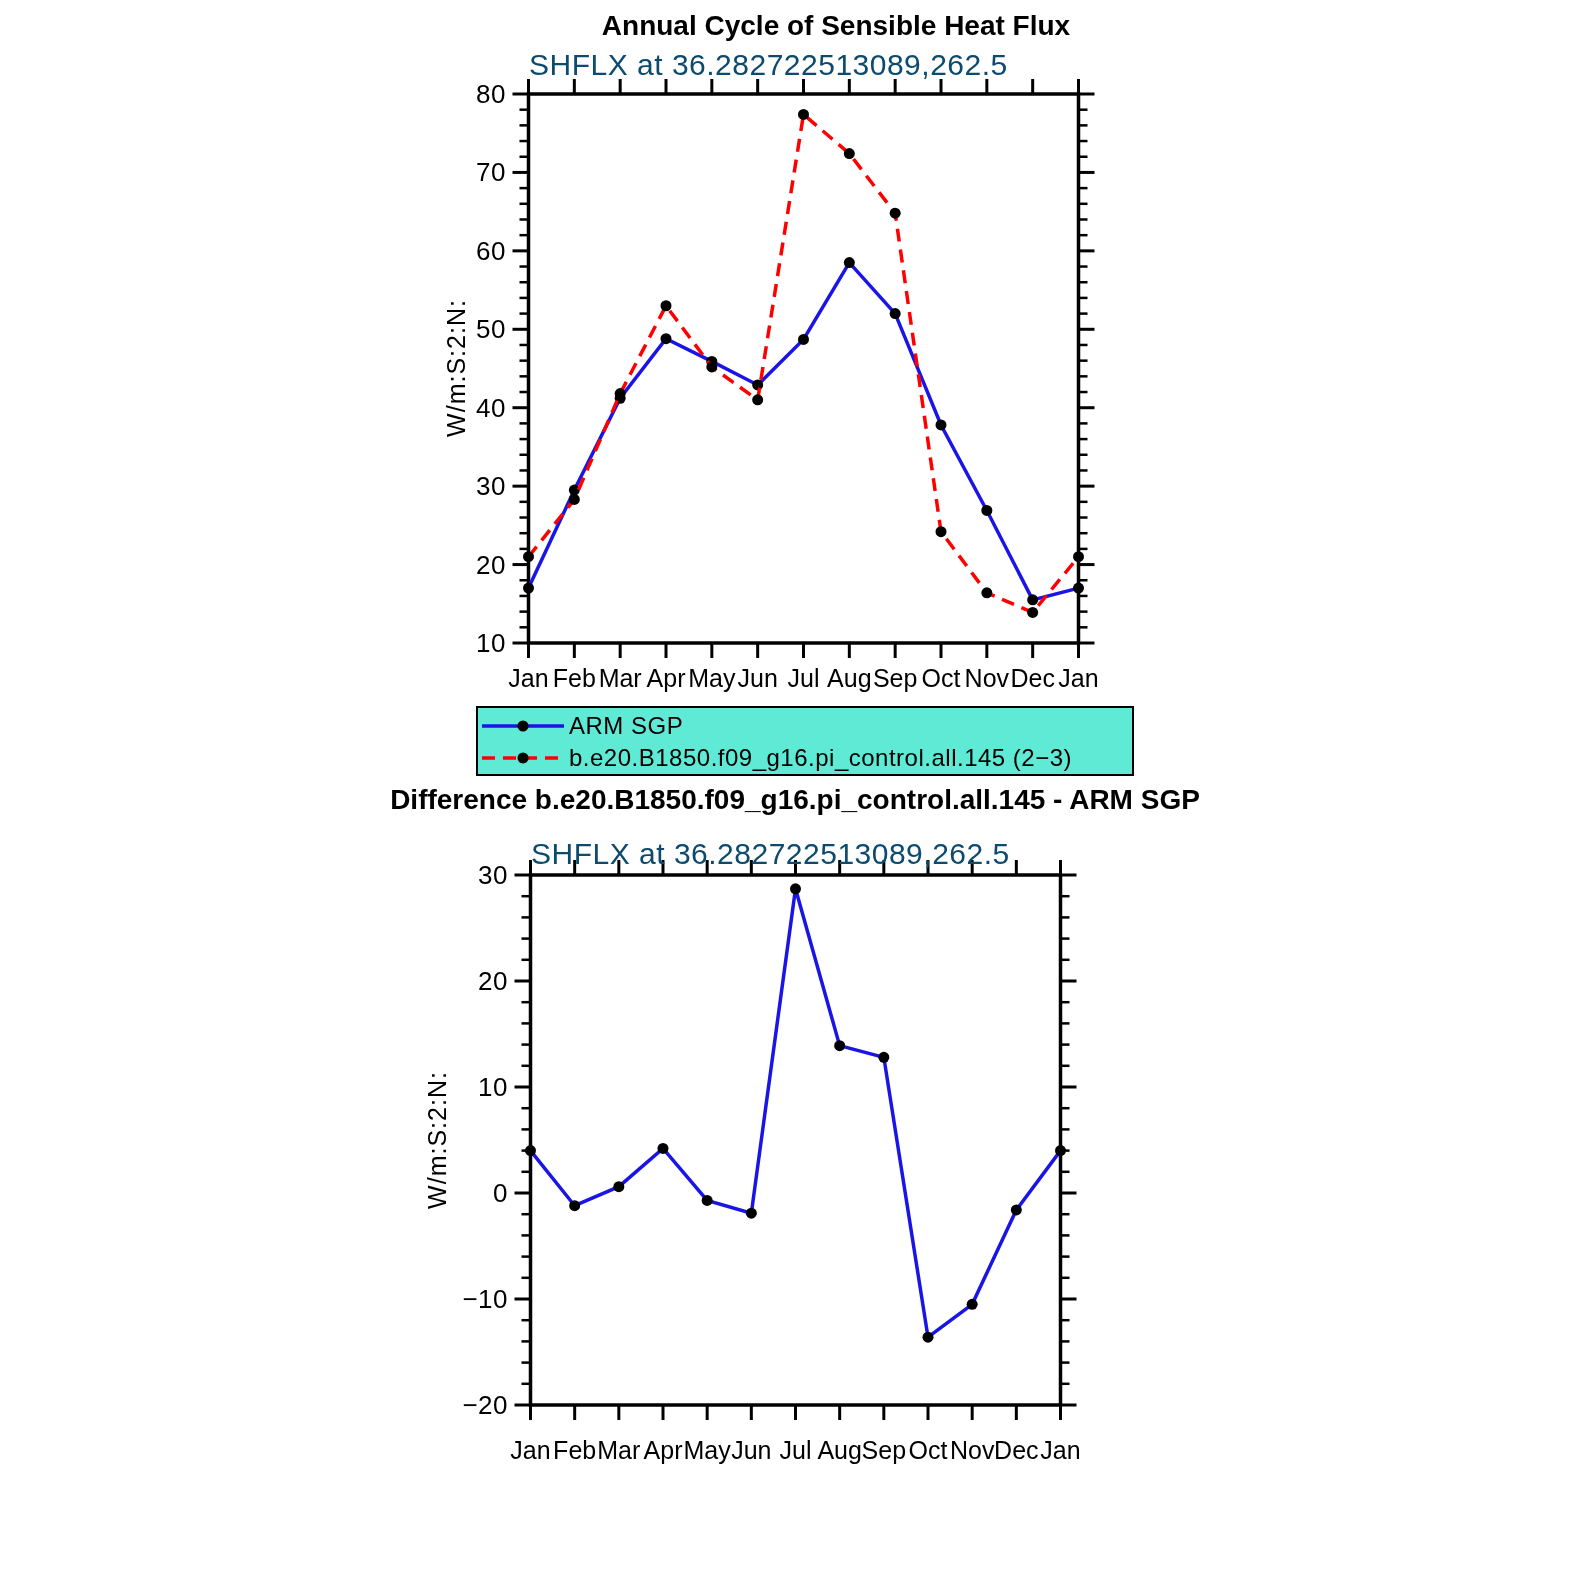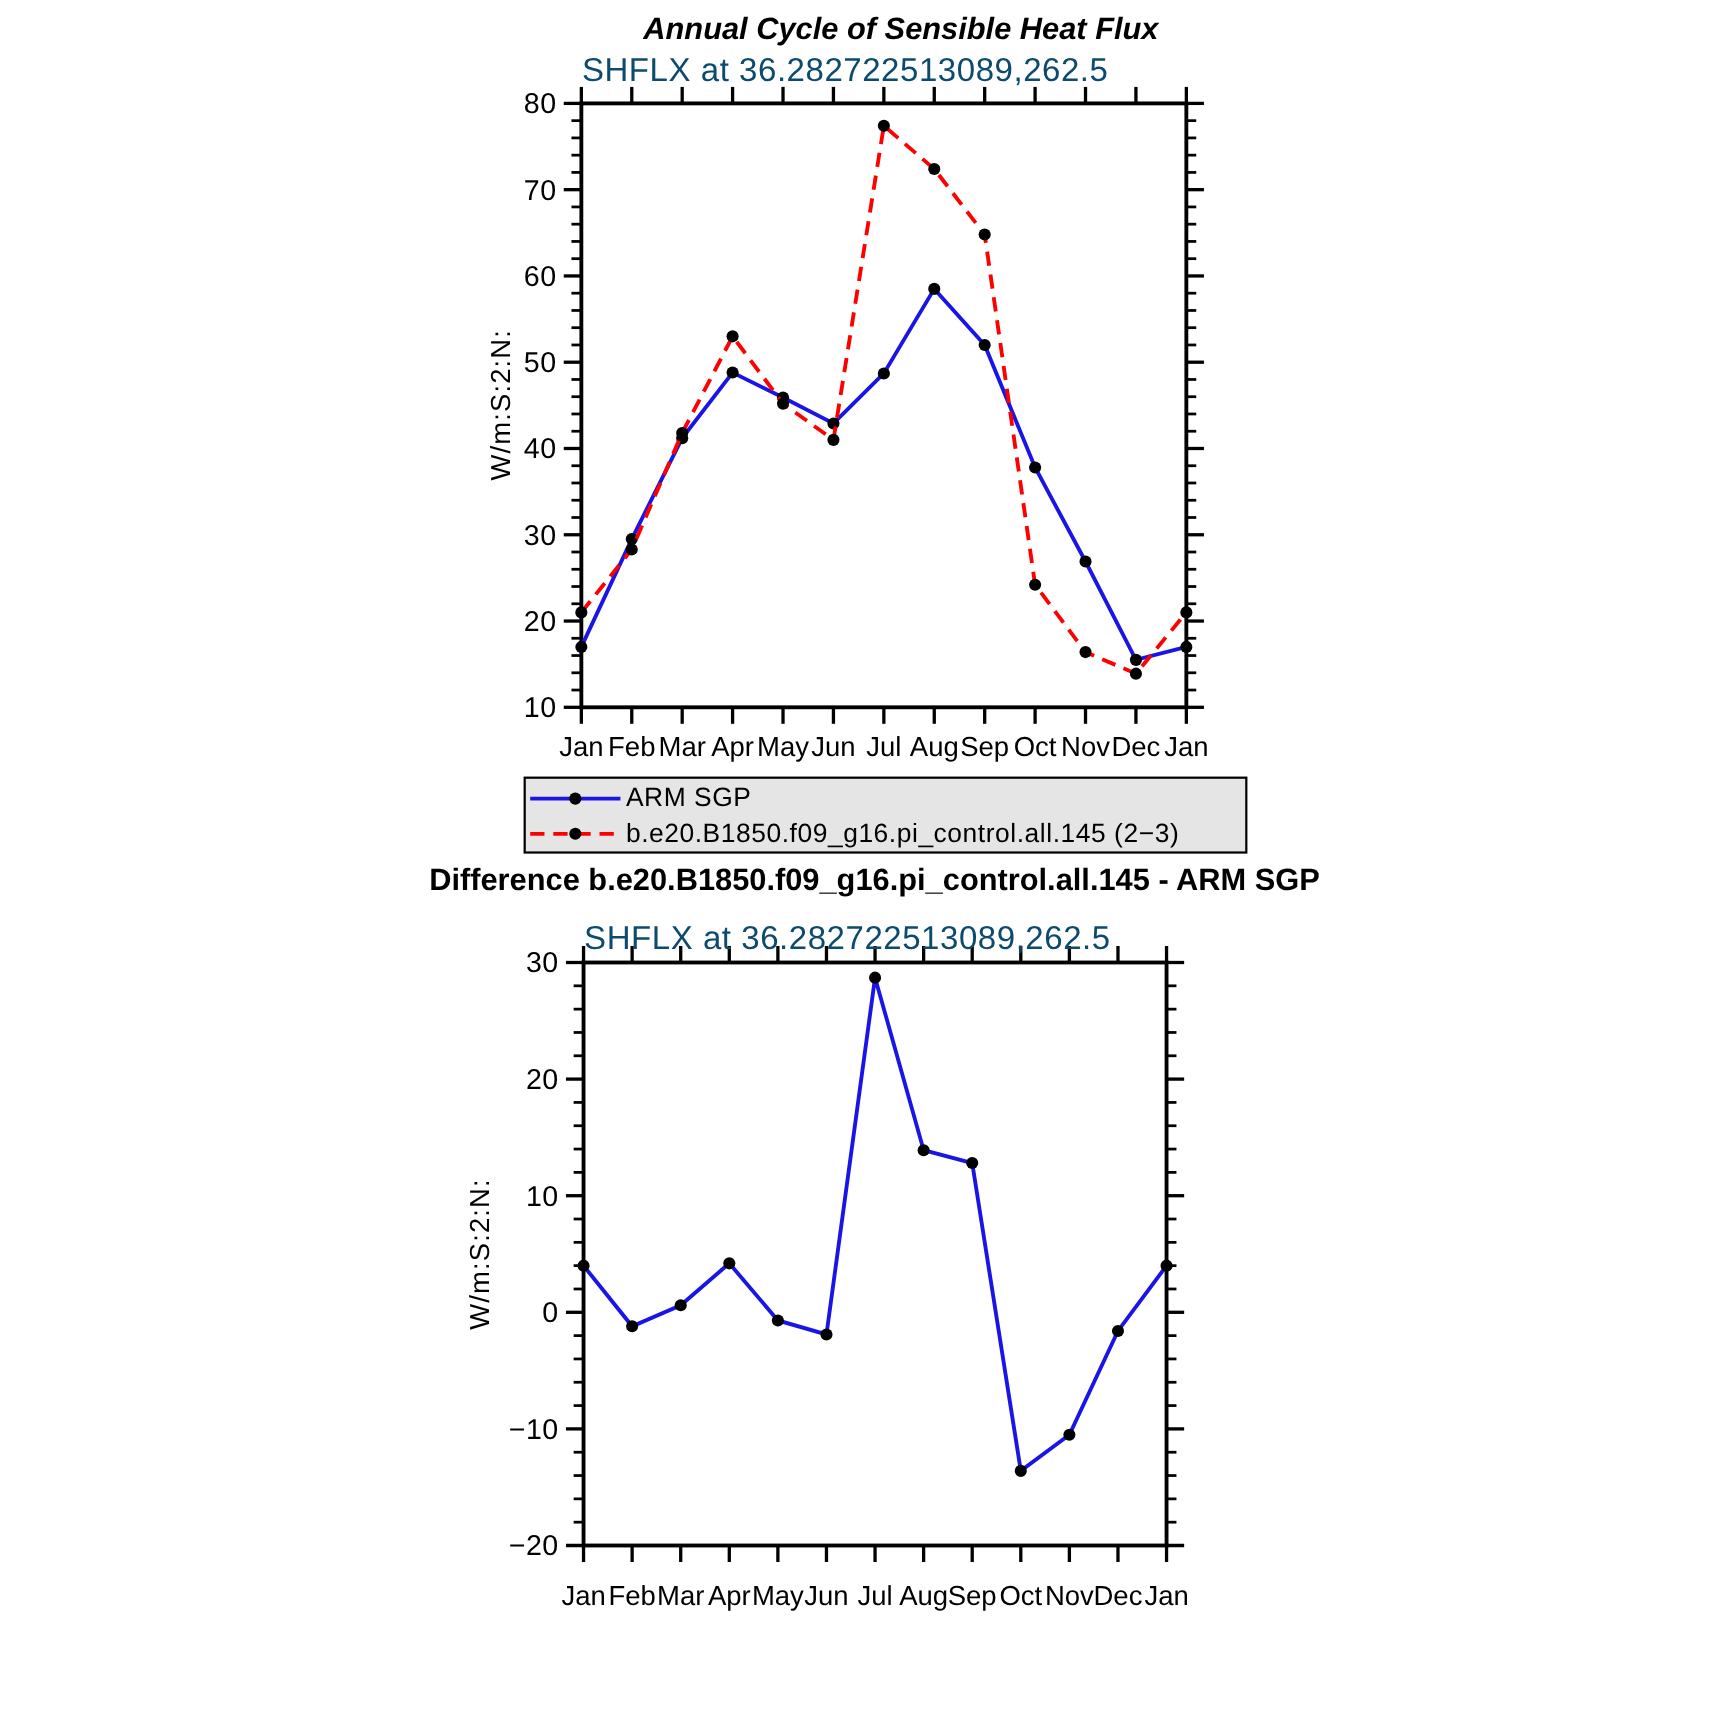--- a/index.html
+++ b/index.html
@@ -2,31 +2,31 @@
 <html><head>
 <meta charset="utf-8">
 <style>
   html,body{margin:0;padding:0;background:#ffffff;}
   .canvas{position:relative;width:1574px;height:1574px;background:#ffffff;overflow:hidden;
           font-family:"Liberation Sans", sans-serif;color:#000;}
   #plots{position:absolute;left:0;top:0;width:1574px;height:1574px;}
   #plots text{font-family:"Liberation Sans", sans-serif;fill:#000;}
   .title{position:absolute;font-weight:bold;font-size:28px;white-space:nowrap;
          transform:translateX(-50%);letter-spacing:0px;}
-  .t-top{left:819px;top:10px;font-style:italic;}
+  .t-top{left:836px;top:10px;}
   .t-bot{left:795px;top:784px;}
   .subtitle{position:absolute;font-size:30px;white-space:nowrap;letter-spacing:0.5px;color:#0c4a6e;}
   .s-top{left:529px;top:48px;}
   .s-bot{left:531px;top:837px;}
   .ylab{position:absolute;font-size:25px;letter-spacing:1px;white-space:nowrap;
         transform:translate(-50%,-50%) rotate(-90deg);}
   .y-top{left:456px;top:368px;}
   .y-bot{left:437px;top:1140px;}
   .legend{position:absolute;left:476px;top:706px;width:658px;height:70px;
-          border:2.5px solid #000;background:#e5e5e5;box-sizing:border-box;}
+          border:2.5px solid #000;background:#5eead4;box-sizing:border-box;}
   .lrow{position:absolute;left:3px;display:flex;align-items:center;height:28px;}
   .lrow0{top:4px;}
   .lrow1{top:36px;}
   .sw{display:block;margin-right:2px;flex:0 0 auto;}
   .ltext{font-size:24px;letter-spacing:0.5px;white-space:nowrap;}
 </style>
 </head>
 <body>
 
 <div class="canvas">

